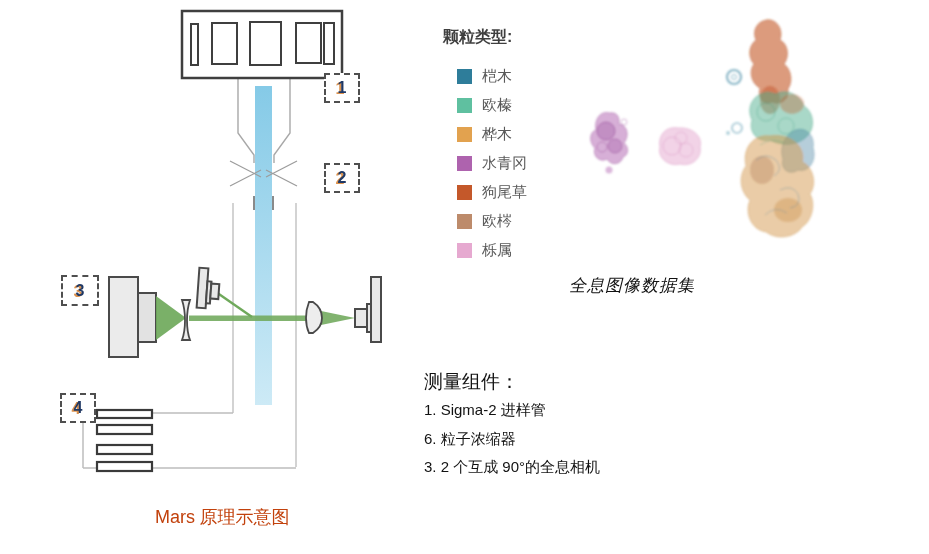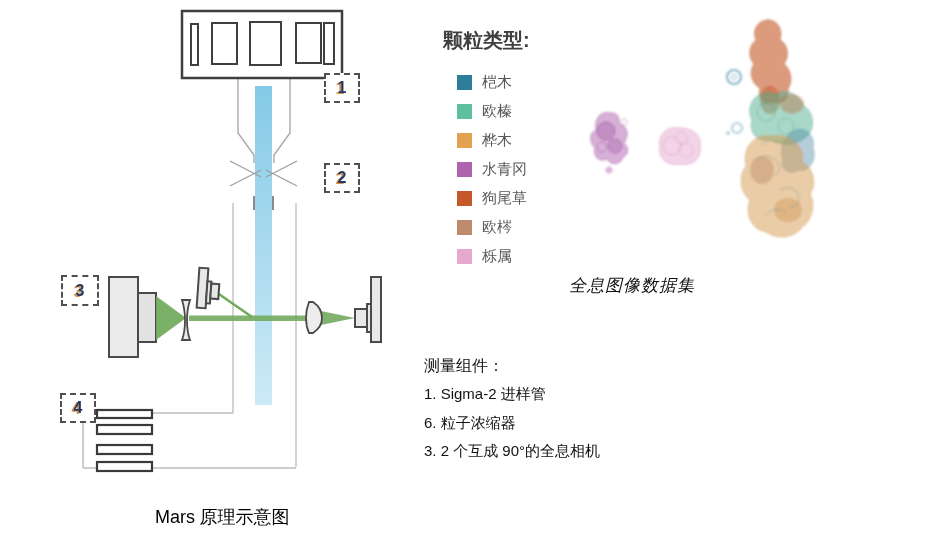--- a/index.html
+++ b/index.html
@@ -12,33 +12,33 @@
       box-sizing:border-box;}
   .marker-box span{font-weight:bold;font-size:16px;color:#1F3864;
       text-shadow:-2px 1px 0 rgba(214,126,43,.85);}
   #marker-1{left:324px;top:73px;}
   #marker-2{left:324px;top:163px;}
   #marker-3{left:61px;top:275px;width:38px;height:31px;}
   #marker-4{left:60px;top:393px;}
 
   
   .legend{position:absolute;left:443px;top:27px;width:150px;}
-  .legend-title{font-weight:bold;font-size:20px;color:#3F3F3F;margin-bottom:14px;}
+  .legend-title{font-weight:bold;font-size:16px;color:#3F3F3F;margin-bottom:14px;}
   .legend-item{display:flex;align-items:center;height:29px;padding-left:14px;text-align:center;}
   .legend-swatch{width:15px;height:15px;margin-right:10px;flex:0 0 auto;}
   .legend-label{font-size:15px;color:#595959;}
 
   
   .cluster-caption{position:absolute;left:569px;top:274px;font-size:17px;color:#111;
       font-family:"Liberation Serif",serif;letter-spacing:1px;font-style:italic;}
-  .mars-caption{position:absolute;left:155px;top:505px;font-size:18px;color:#000000;}
+  .mars-caption{position:absolute;left:155px;top:505px;font-size:18px;color:#c2410c;}
   .mars-caption .latin{font-family:"Liberation Sans",sans-serif;}
   .mars-caption .cjk{font-family:"Liberation Serif",serif;}
   .components{position:absolute;left:424px;top:352px;width:300px;color:#121212;}
-  .components-title{font-size:16px;line-height:28px;font-family:"Liberation Serif",serif;}
+  .components-title{font-size:19px;line-height:28px;font-family:"Liberation Serif",serif;margin-top:16px;}
   .components-item{font-size:15px;line-height:28.5px;}
 
   svg{position:absolute;left:0;top:0;}
 </style>
 </head>
 <body>
 
 <div id="page">
 
   <svg width="929" height="554" viewBox="0 0 929 554">

